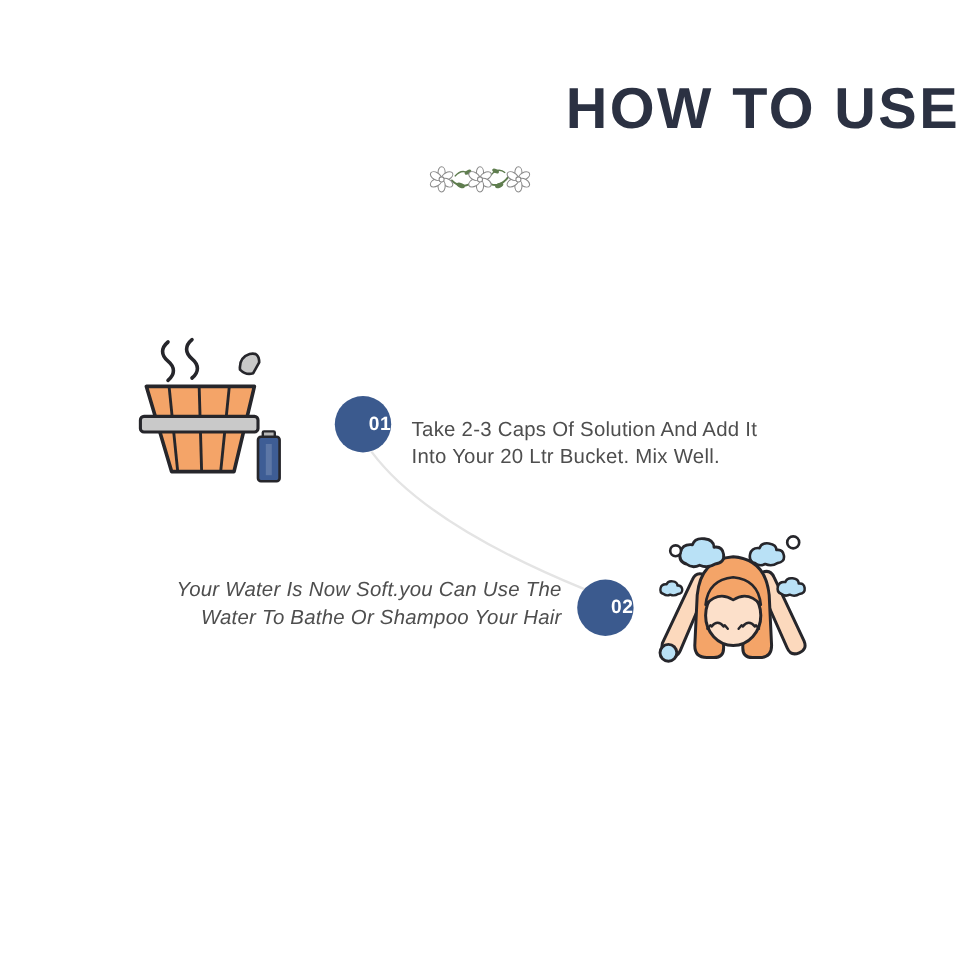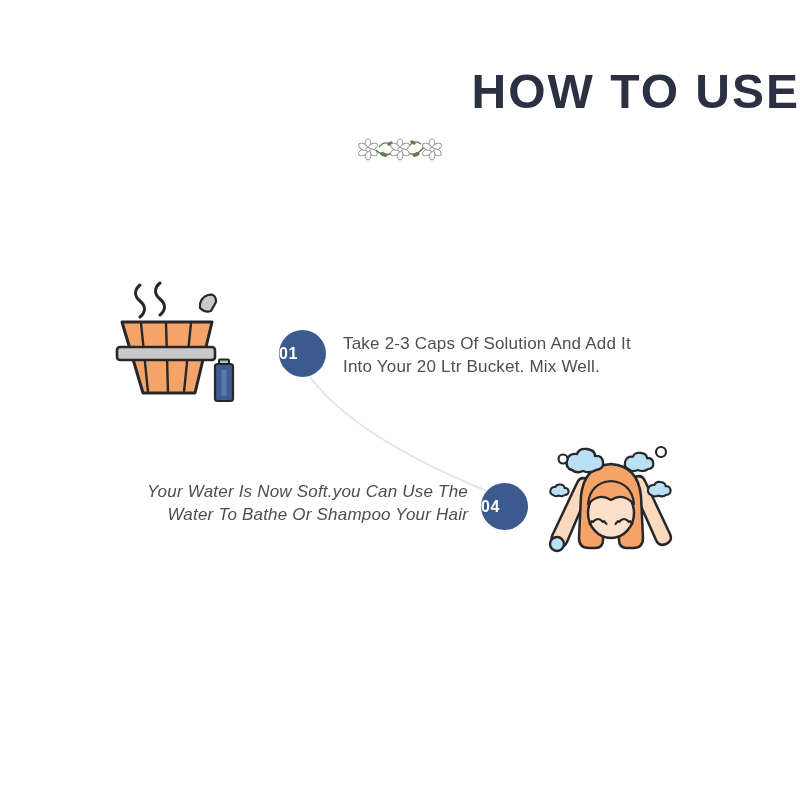--- a/index.html
+++ b/index.html
@@ -29,30 +29,30 @@
     font-size:48px;font-weight:bold;letter-spacing:2px;color:var(--title);
     margin:0;
   }
   .divider{position:absolute;top:136px;left:50%;transform:translateX(-50%);}
   .connector-layer{position:absolute;left:0;top:0;width:800px;height:800px;pointer-events:none;}
   .icon-bucket{position:absolute;left:108px;top:272px;}
   .icon-woman{position:absolute;left:542px;top:438px;}
   .badge{
     position:absolute;width:47px;height:47px;border-radius:50%;
     background:var(--badge);color:var(--badge-text);
-    display:flex;align-items:center;justify-content:flex-start;
+    display:flex;align-items:center;justify-content:flex-end;
     font-weight:bold;font-size:16px;letter-spacing:0.5px;
   }
   .badge-1{left:279px;top:330px;}
   .badge-2{left:481px;top:483px;}
   .step-text{
     position:absolute;font-size:17px;line-height:23px;color:var(--body-text);
     white-space:pre-line;letter-spacing:0.2px;margin:0;
   }
-  .text-1{left:343px;top:332px;width:320px;text-align:left;}
+  .text-1{left:343px;top:346px;width:320px;text-align:left;}
   .text-2{left:118px;top:480px;width:350px;text-align:right;font-style:italic;}
 
   
   .orange{fill:var(--bucket-orange);stroke:var(--outline);}
   .band{fill:var(--band-gray);stroke:var(--outline);}
   .capwedge{fill:var(--band-gray);stroke:var(--outline);}
   .bottle{fill:var(--bottle-blue);stroke:var(--outline);}
   .skin{fill:var(--skin);stroke:var(--outline);}
   .facefill{fill:var(--face);stroke:var(--outline);}
   .hair{fill:var(--hair-orange);stroke:var(--outline);}
@@ -128,21 +128,21 @@
 
     <p class="step-text text-1">Take 2-3 Caps Of Solution And Add It
 Into Your 20 Ltr Bucket. Mix Well.</p>
   </div>
 
   <div>
     <p class="step-text text-2">Your Water Is Now Soft.you Can Use The
 Water To Bathe Or Shampoo Your Hair</p>
 
     <div class="badge badge-2">
-      <span>04</span>
+      <span>02</span>
     </div>
 
     <svg class="icon-woman" width="138" height="135" viewBox="0 0 138 135">
       <defs>
         <path id="cloud" d="M-14 8 Q-21 6 -19 -2 Q-17 -9 -9 -8 Q-7 -14 1 -13 Q9 -12 9 -6
                            Q16 -7 17 0 Q18 7 10 8 Q4 12 -3 9 Q-9 12 -14 8 Z"></path>
       </defs>
       <g>
         <path class="skin" d="M10 98 Q8 105 15 108 Q22 111 25 104 L48 50 Q51 44 45 41 Q38 38 35 45 Z" stroke-width="2.5" stroke-linejoin="round"></path>
       </g>

